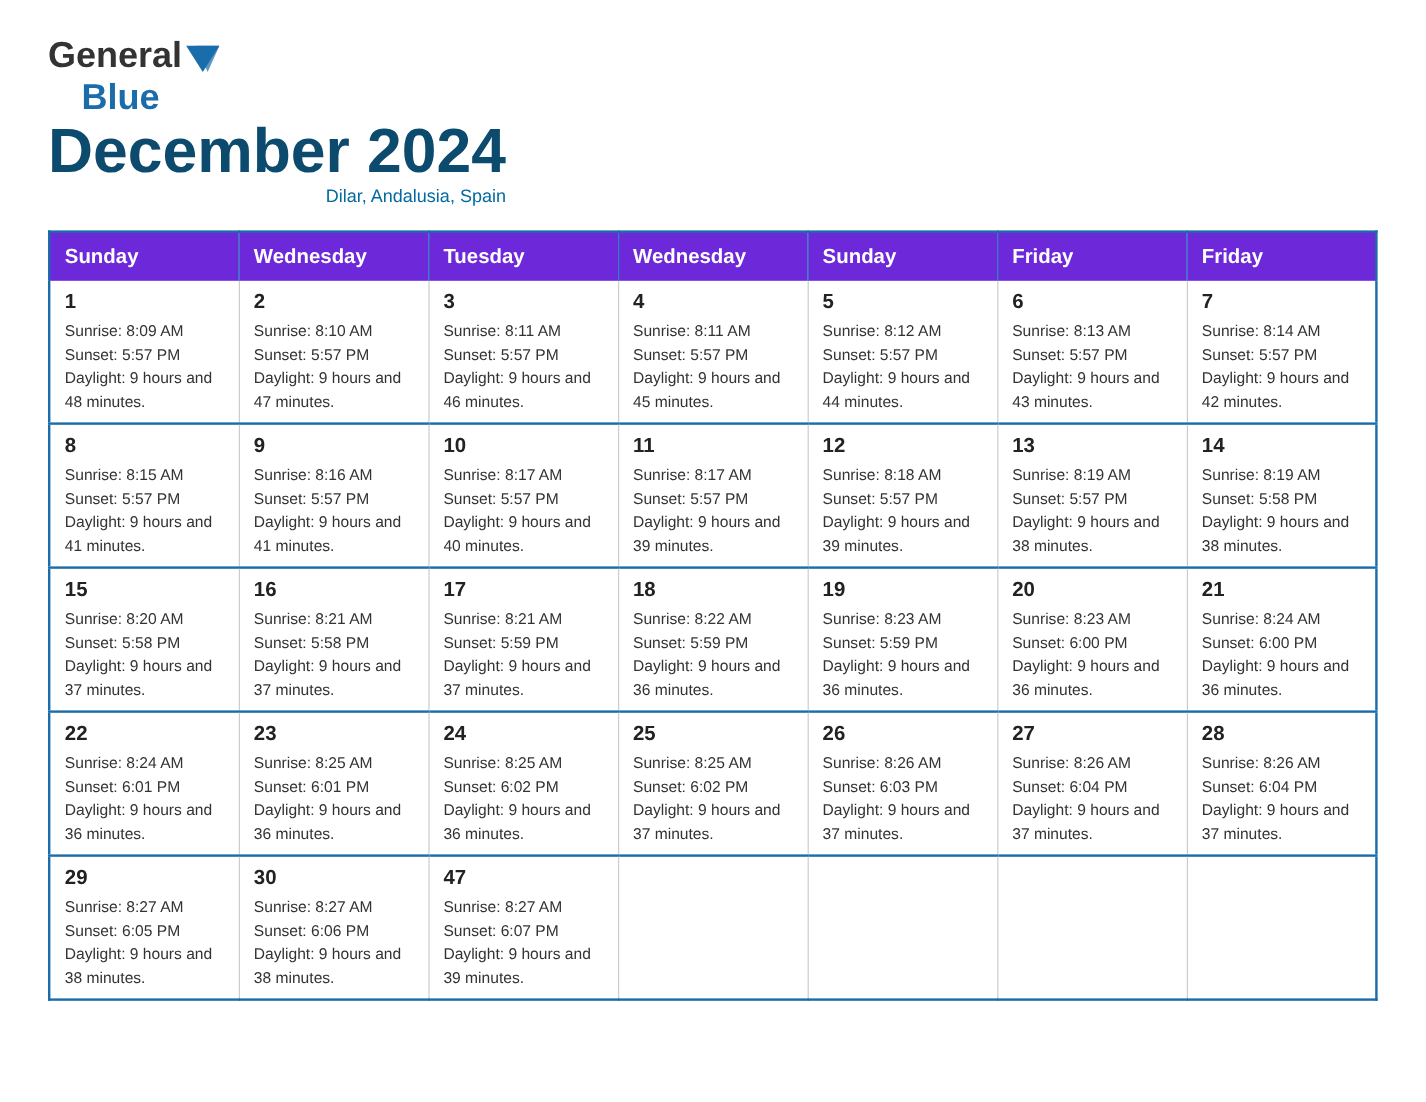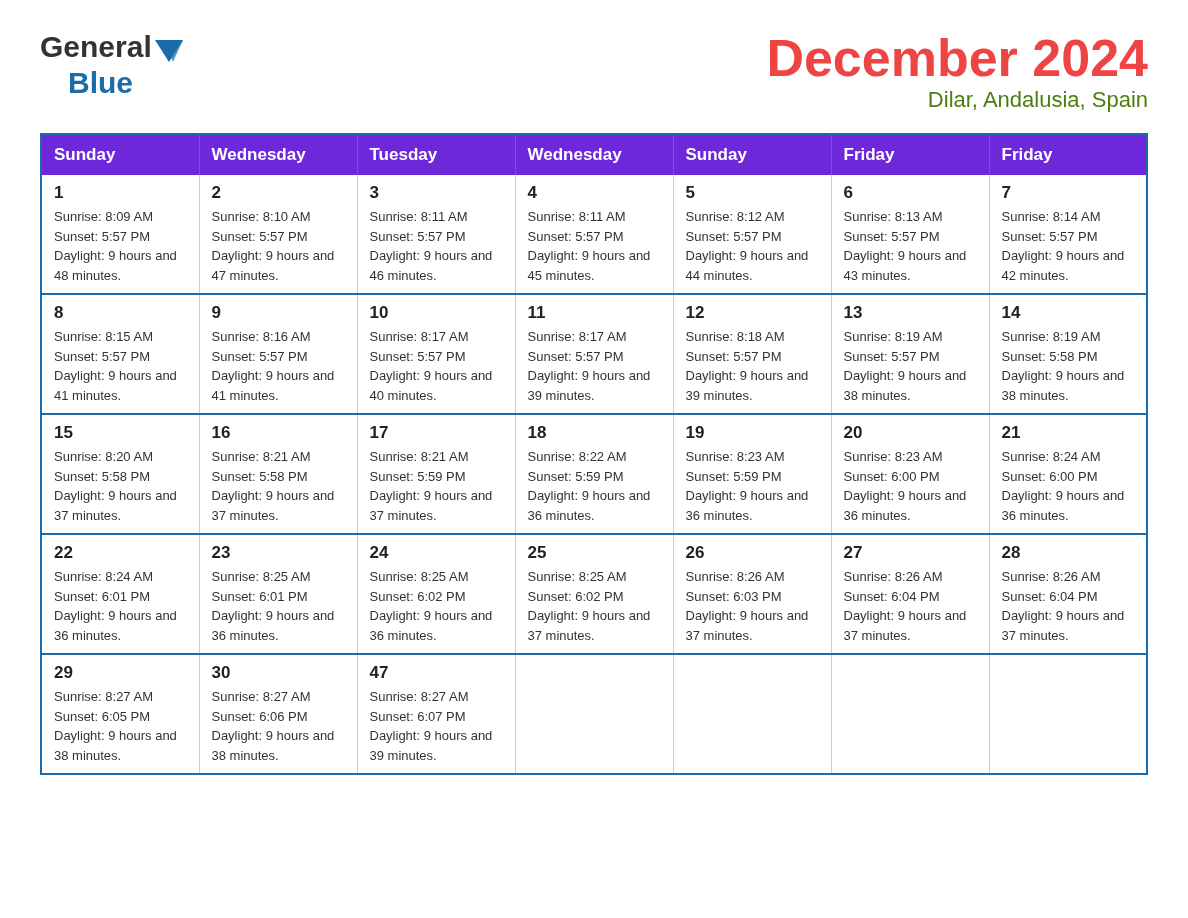--- a/index.html
+++ b/index.html
@@ -8,38 +8,39 @@
       background: #fff;
       padding: 30px 40px;
       width: 1188px;
       min-height: 918px;
     }
     .header {
       display: flex;
       justify-content: space-between;
       align-items: flex-start;
       margin-bottom: 20px;
+      flex-direction: column;
     }
     .logo {
       display: flex;
       flex-direction: column;
       align-items: flex-start;
     }
     .title-section {
       text-align: right;
     }
     .month-title {
       font-size: 52px;
       font-weight: bold;
-      color: #ef4444;
+      color: #0c4a6e;
       line-height: 1.1;
     }
     .subtitle {
-      font-size: 22px;
-      color: #4d7c0f;
+      font-size: 15px;
+      color: #0369a1;
     }
     .calendar {
       width: 100%;
       border-collapse: collapse;
       border: 2px solid #1a6daa;
     }
     .calendar th {
       background-color: #6d28d9;
       color: #fff;
       font-size: 17px;

